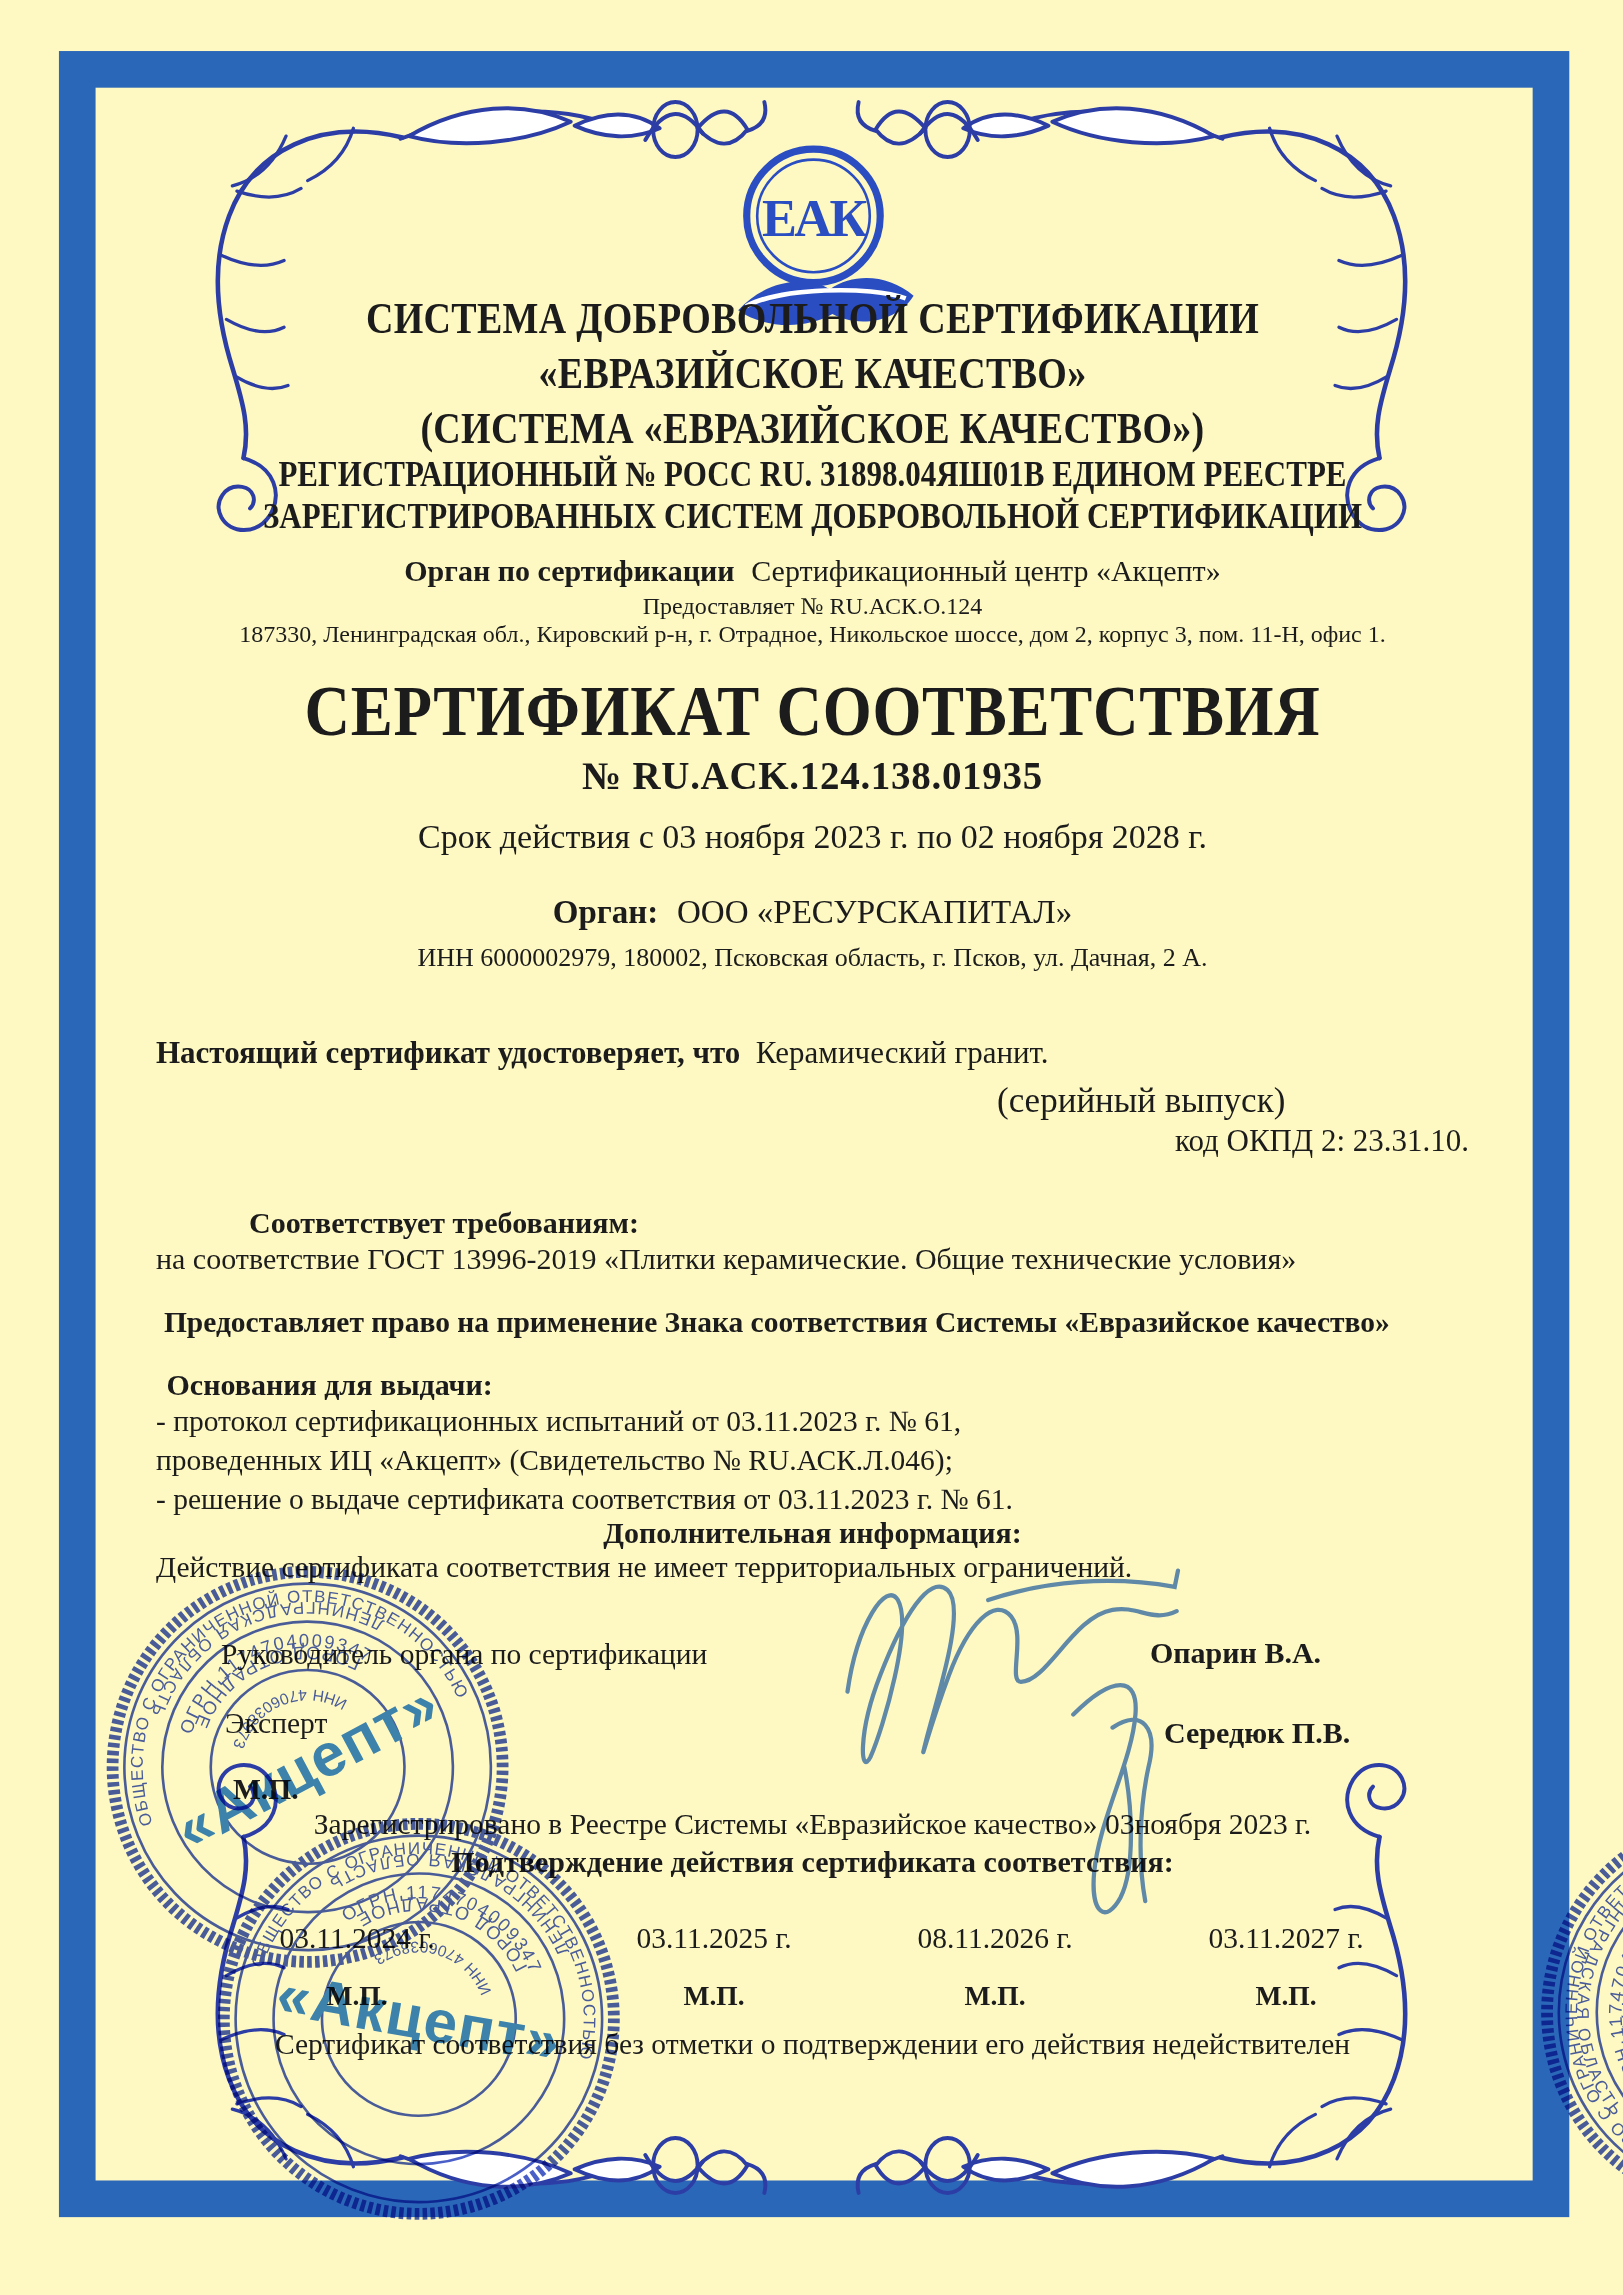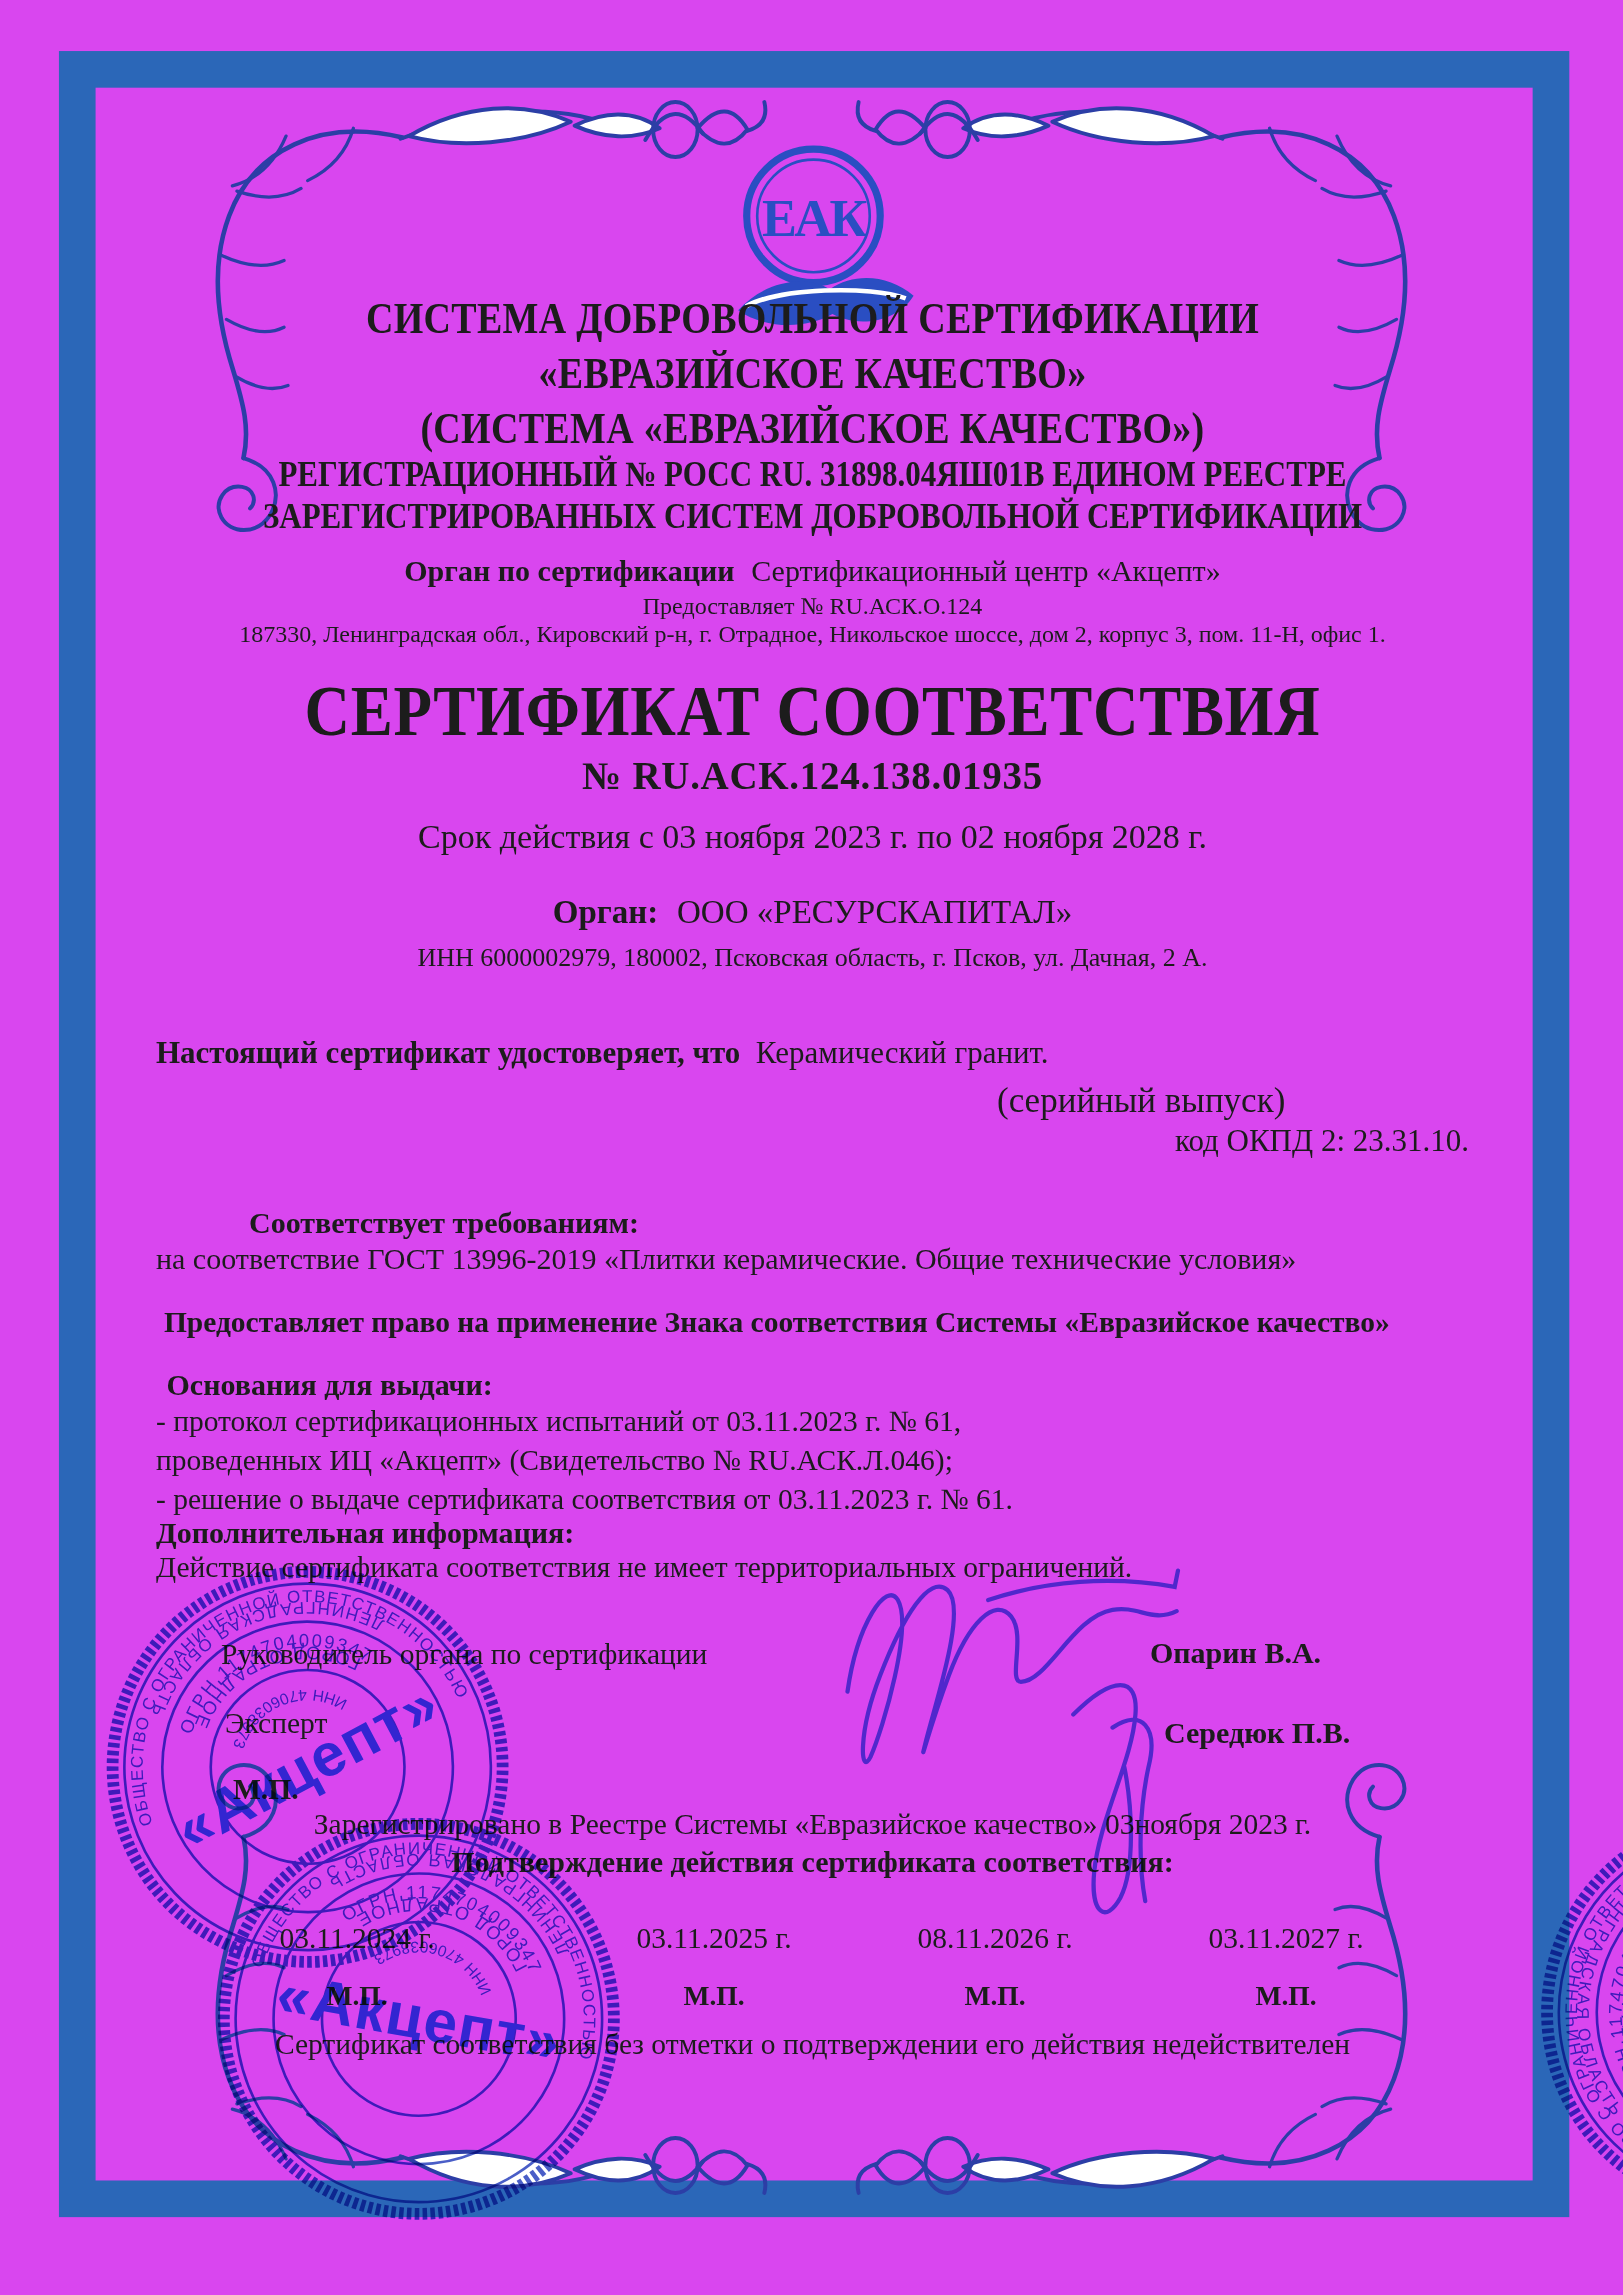--- a/index.html
+++ b/index.html
@@ -1,16 +1,16 @@
 <!DOCTYPE html>
 <html style="font-size:10.5px"><head>
 <meta charset="utf-8">
 <style>
   html,body{margin:0;padding:0;background:#ffffff;}
-  .page{position:relative;width:1623px;height:2295px;background:#d946ef;overflow:hidden;
+  .page{position:relative;width:1623px;height:2295px;background:#fef9c3;overflow:hidden;
         font-family:"Liberation Serif","DejaVu Serif",serif;color:#1c1c1c;}
   svg{position:absolute;left:0;top:0;}
   .deco-layer{z-index:1;pointer-events:none;}
   .ink-layer{z-index:3;pointer-events:none;mix-blend-mode:multiply;opacity:.94;}
   .content{position:absolute;left:156px;right:154px;top:0;bottom:0;z-index:2;}
   .blk{position:absolute;left:0;right:0;}
   .ctr{text-align:center;}
   .rgt{text-align:right;}
   .bold{font-weight:bold;}
   .cond{transform:scaleY(1.15);transform-origin:50% 50%;}
@@ -30,21 +30,21 @@
   .attest .product{margin-left:7.9px;font-weight:normal;}
   .serial{position:absolute;left:841px;top:1081px;font-size:35px;}
   .okpd{top:1123px;font-size:31px;}
   .sootv{top:1206px;font-size:30px;padding-left:93px;}
   .gost{top:1242px;font-size:30px;}
   .predost{top:1306px;font-size:29.5px;padding-left:7.9px;}
   .osnov{top:1368px;font-size:30px;padding-left:10.5px;}
   .bas1{top:1405px;font-size:29.5px;}
   .bas2{top:1444px;font-size:29.5px;}
   .bas3{top:1483px;font-size:29.5px;}
-  .dop{top:1516px;font-size:30px;}
+  .dop{top:1516px;font-size:30px;text-align:center;}
   .dei{top:1551px;font-size:29.5px;}
   .siglabel1{position:absolute;left:65px;top:1638px;font-size:29.5px;}
   .signame1{position:absolute;left:994px;top:1636px;font-size:30px;font-weight:bold;}
   .siglabel2{position:absolute;left:69px;top:1707px;font-size:29.5px;}
   .signame2{position:absolute;left:1008px;top:1716px;font-size:30px;font-weight:bold;}
   .mpmain{position:absolute;left:77px;top:1773px;font-size:29.5px;font-weight:bold;}
   .zareg{top:1808px;font-size:29.5px;}
   .podtv{top:1845px;font-size:30px;font-weight:bold;}
   .confcol{position:absolute;top:1922px;transform:translateX(-50%);text-align:center;}
   .confcol .date{font-size:29.5px;white-space:nowrap;}

